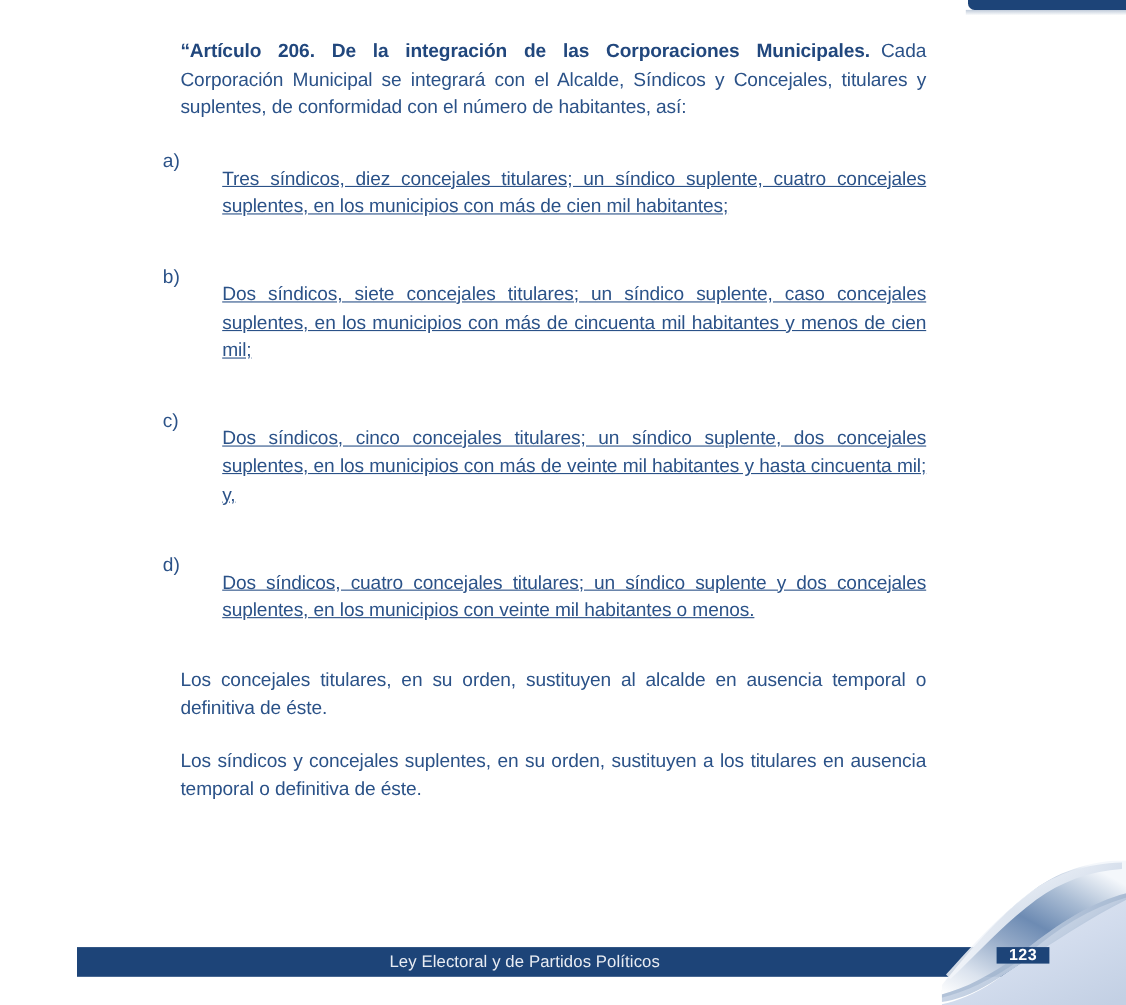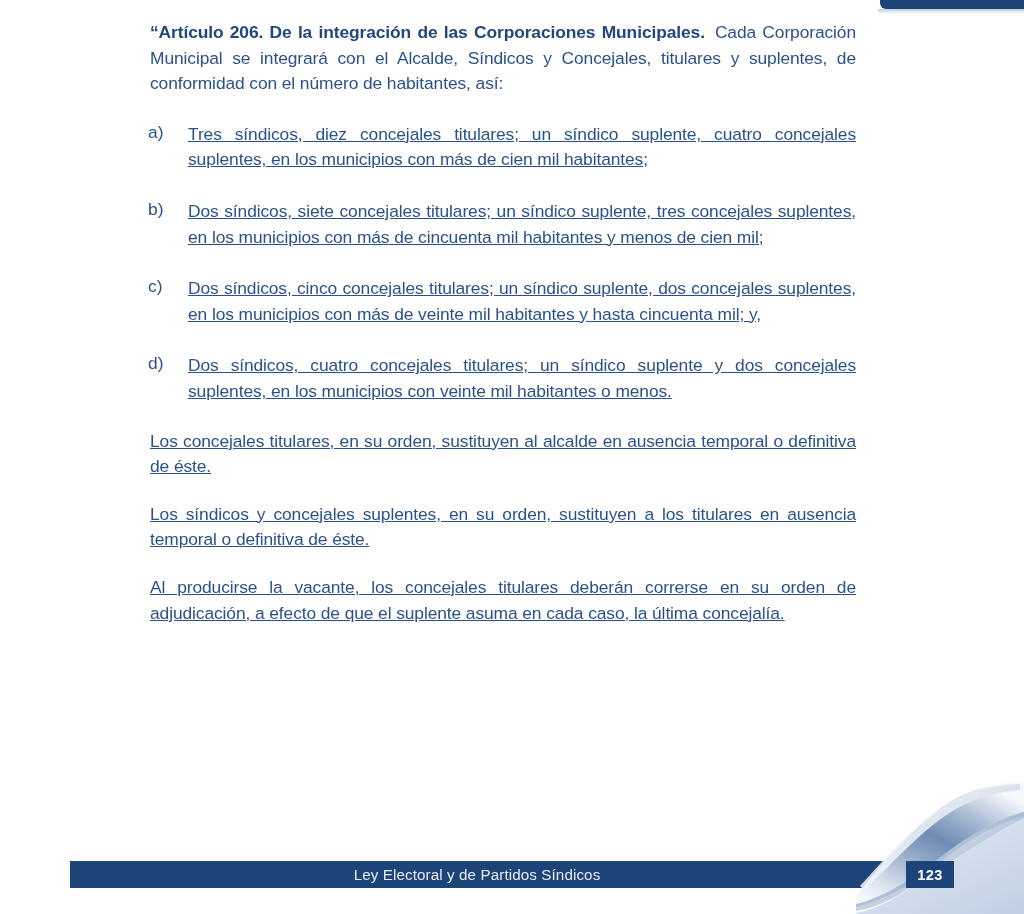--- a/index.html
+++ b/index.html
@@ -43,21 +43,21 @@
   
   .content {
     position: absolute;
     left: 148px;
     top: 18px;
     width: 710px;
     color: #2b5288;
   }
 
   p, .li-text {
-    margin: 2px;
+    margin: 16px;
     text-align: justify;
     font-size: 17.4px;
     line-height: 25.6px;
     color: #2b5288;
     letter-spacing: -0.1px;
   }
 
   .heading-para {
     margin-bottom: 23px;
   }
@@ -85,21 +85,20 @@
     line-height: 25.6px;
     color: #2b5288;
   }
   .li-text {
     flex: 1 1 auto;
     text-decoration: underline;
   }
 
   .tail-para {
     margin-bottom: 22px;
-    text-decoration: underline;
   }
   .tail-para:last-child {
     margin-bottom: 0;
   }
 
   
   .footer-bar {
     position: absolute;
     left: 70px;
     top: 861px;
@@ -119,21 +118,21 @@
     color: #e8ecf3;
     font-size: 15.2px;
     letter-spacing: 0.1px;
     z-index: 6;
   }
   .page-number {
     position: absolute;
     left: 906px;
     top: 861px;
     width: 48px;
-    height: 27px;
+    height: 15px;
     background: #1d4478;
     display: flex;
     align-items: center;
     justify-content: center;
     color: #ffffff;
     font-size: 14.6px;
     font-weight: bold;
     letter-spacing: 0.4px;
     z-index: 7;
   }
@@ -166,38 +165,37 @@
 
     <div class="list">
 
       <div class="list-item">
         <span class="marker">a)</span>
         <span class="li-text">Tres síndicos, diez concejales titulares; un síndico suplente, cuatro concejales suplentes, en los municipios con más de cien mil habitantes;</span>
       </div>
 
       <div class="list-item">
         <span class="marker">b)</span>
-        <span class="li-text">Dos síndicos, siete concejales titulares; un síndico suplente, tres concejales suplentes, en los municipios con más de cincuenta mil habitantes y menos de cien mil;</span>
+        <span class="li-text">Dos síndicos, siete concejales titulares; un síndico suplente, caso concejales suplentes, en los municipios con más de cincuenta mil habitantes y menos de cien mil;</span>
       </div>
 
       <div class="list-item">
         <span class="marker">c)</span>
         <span class="li-text">Dos síndicos, cinco concejales titulares; un síndico suplente, dos concejales suplentes, en los municipios con más de veinte mil habitantes y hasta cincuenta mil; y,</span>
       </div>
 
       <div class="list-item">
         <span class="marker">d)</span>
         <span class="li-text">Dos síndicos, cuatro concejales titulares; un síndico suplente y dos concejales suplentes, en los municipios con veinte mil habitantes o menos.</span>
       </div>
 
     </div>
 
     <p class="tail-para">Los concejales titulares, en su orden, sustituyen al alcalde en ausencia temporal o definitiva de éste.</p>
     <p class="tail-para">Los síndicos y concejales suplentes, en su orden, sustituyen a los titulares en ausencia temporal o definitiva de éste.</p>
-    <p class="tail-para">Al producirse la vacante, los concejales titulares deberán correrse en su orden de adjudicación, a efecto de que el suplente asuma en cada caso, la última concejalía.</p>
 
   </div>
 
   <div class="curl-wrap">
     <svg width="168" height="132" viewBox="0 0 168 132" xmlns="http://www.w3.org/2000/svg">
       <defs>
         <linearGradient id="curlFace" x1="0" y1="1" x2="0.75" y2="0">
           <stop offset="0%" stop-color="#ffffff"></stop>
           <stop offset="18%" stop-color="#dbe3ee"></stop>
           <stop offset="42%" stop-color="#93a9c7"></stop>
@@ -228,16 +226,16 @@
 
       <path d="M0 114 C18 92 46 56 80 30 C104 11 134 0 168 0 L168 30 C136 38 106 58 78 80 C50 102 24 116 0 122 Z" fill="url(#curlFace)"></path>
 
       <path d="M4 104 C24 82 50 52 82 28 C104 12 132 3 164 2 L164 8 C134 10 108 20 86 36 C56 58 30 88 8 108 Z" fill="url(#curlEdge)" opacity="0.85"></path>
 
       <path d="M0 122 C24 116 50 102 78 80 C106 58 136 38 168 30 L168 34 C134 44 106 62 80 84 C52 106 24 119 0 125 Z" fill="#7e97bb" opacity="0.30"></path>
     </svg>
   </div>
 
   <div class="footer-bar"></div>
-  <div class="footer-title">Ley Electoral y de Partidos Síndicos</div>
+  <div class="footer-title">Ley Electoral y de Partidos Políticos</div>
   <div class="page-number">123</div>
 
 </div>
 
 </body></html>

